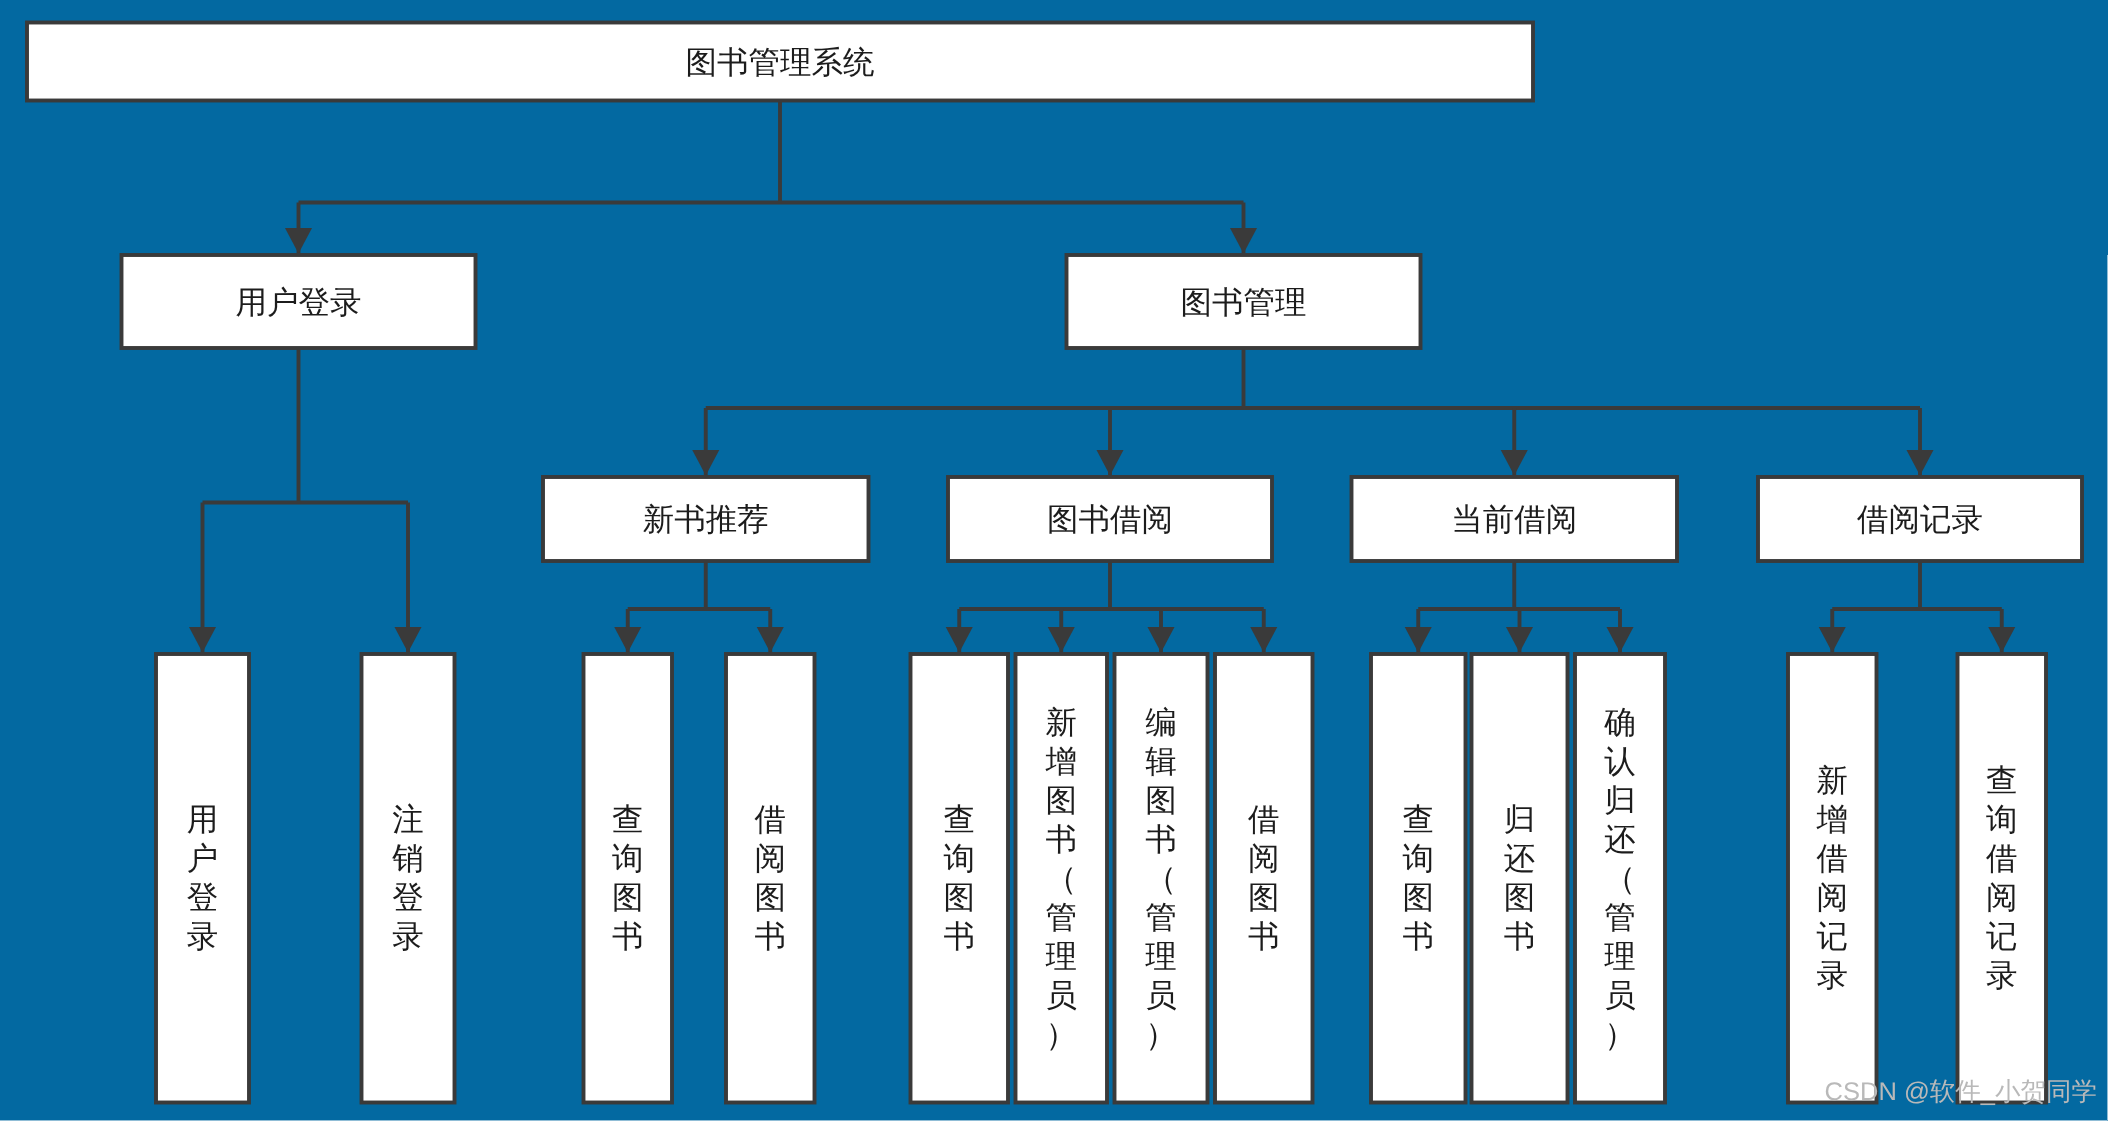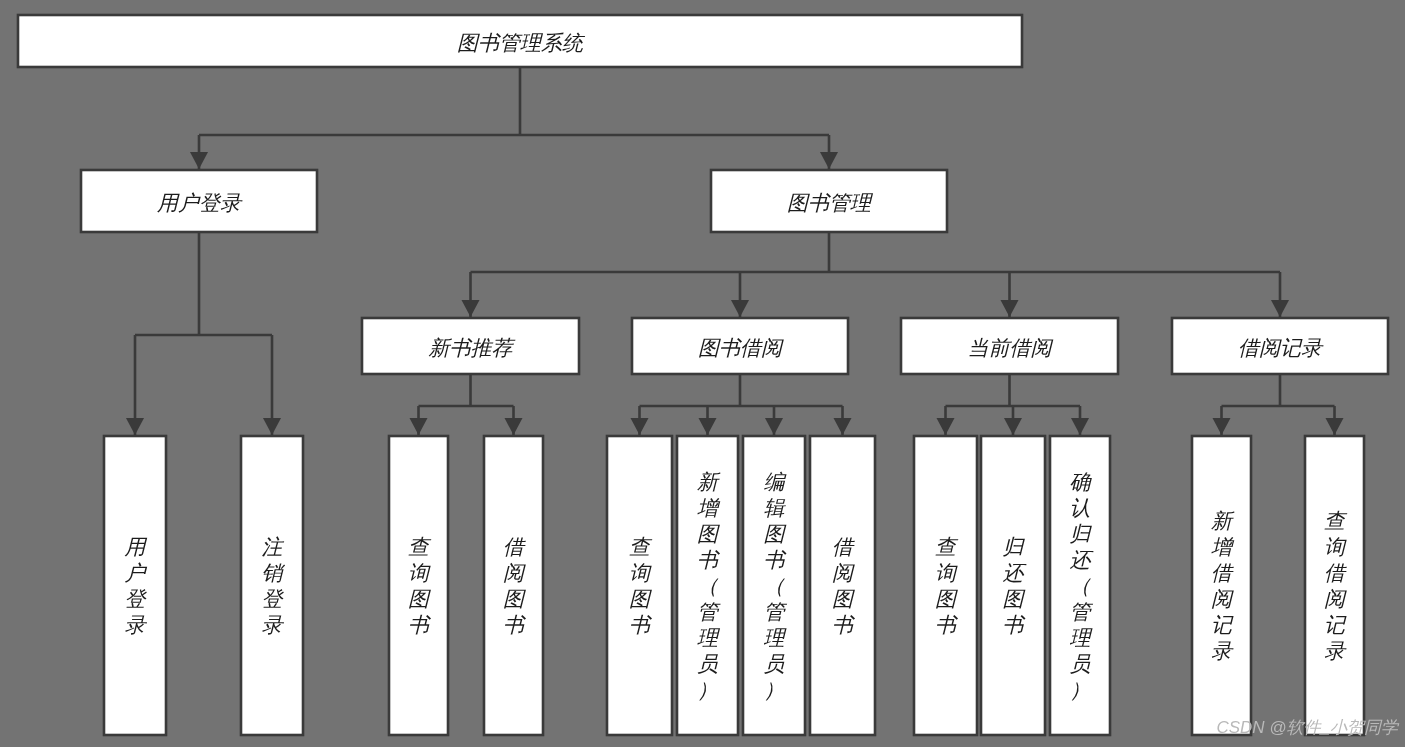--- a/index.html
+++ b/index.html
@@ -11,22 +11,21 @@
   body {
     width: 1405px;
     height: 747px;
     font-family: "Liberation Sans", "DejaVu Sans", sans-serif;
     overflow: hidden;
   }
   #diagram-root {
     position: relative;
     width: 1405px;
     height: 747px;
-    background: #737373;
-    font-style: italic;
+    background: #0369a1;
   }
   svg.diagram-canvas {
     position: absolute;
     left: 0;
     top: 0;
     width: 1405px;
     height: 747px;
   }
   .node-box {
     fill: #ffffff;

